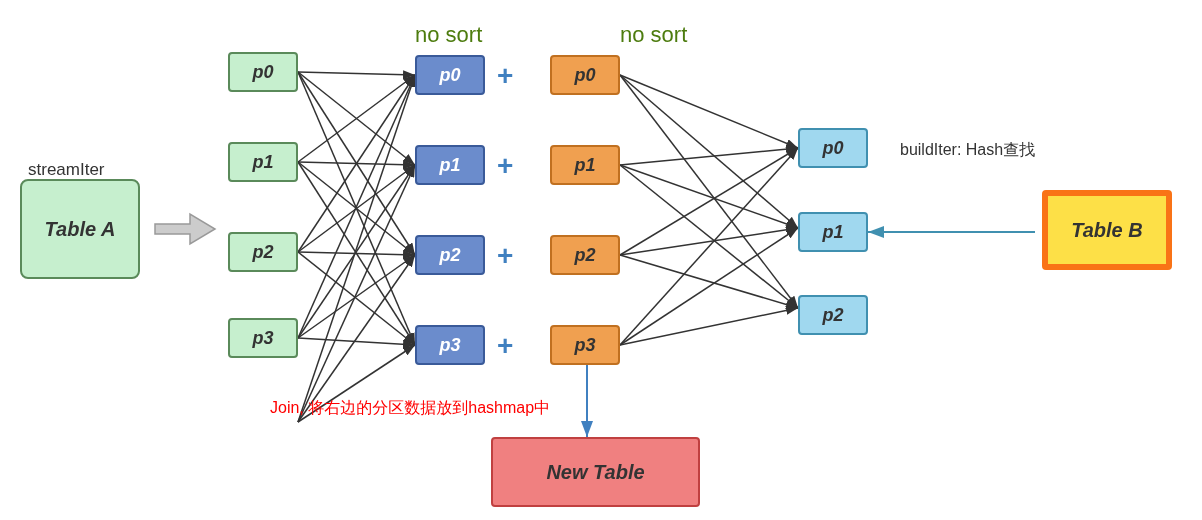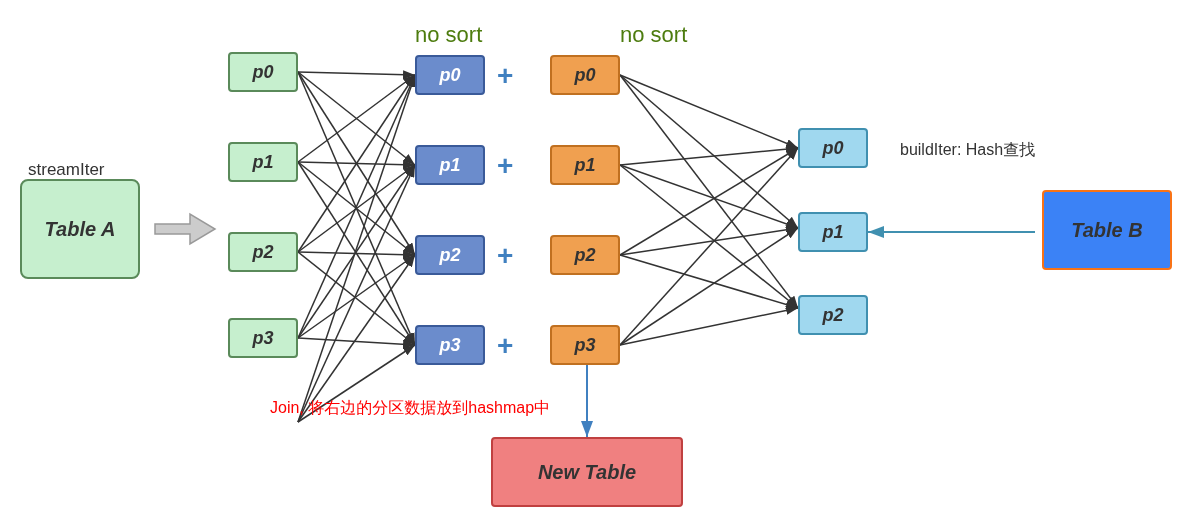--- a/index.html
+++ b/index.html
@@ -76,36 +76,36 @@
       font-weight: bold;
       color: #333;
     }
     
     .table-b {
       position: absolute;
       right: 30px;
       top: 190px;
       width: 130px;
       height: 80px;
-      background: #3b82f6;
-      border: 2px solid #f97316;
+      background: #fde047;
+      border: 6px solid #f97316;
       border-radius: 4px;
       display: flex;
       align-items: center;
       justify-content: center;
       font-size: 20px;
       font-weight: bold;
       color: #333;
     }
     
     .new-table {
       position: absolute;
       left: 491px;
       top: 437px;
-      width: 192px;
+      width: 209px;
       height: 70px;
       background: #f08080;
       border: 2px solid #c04040;
       border-radius: 4px;
       display: flex;
       align-items: center;
       justify-content: center;
       font-size: 20px;
       font-weight: bold;
       color: #333;

